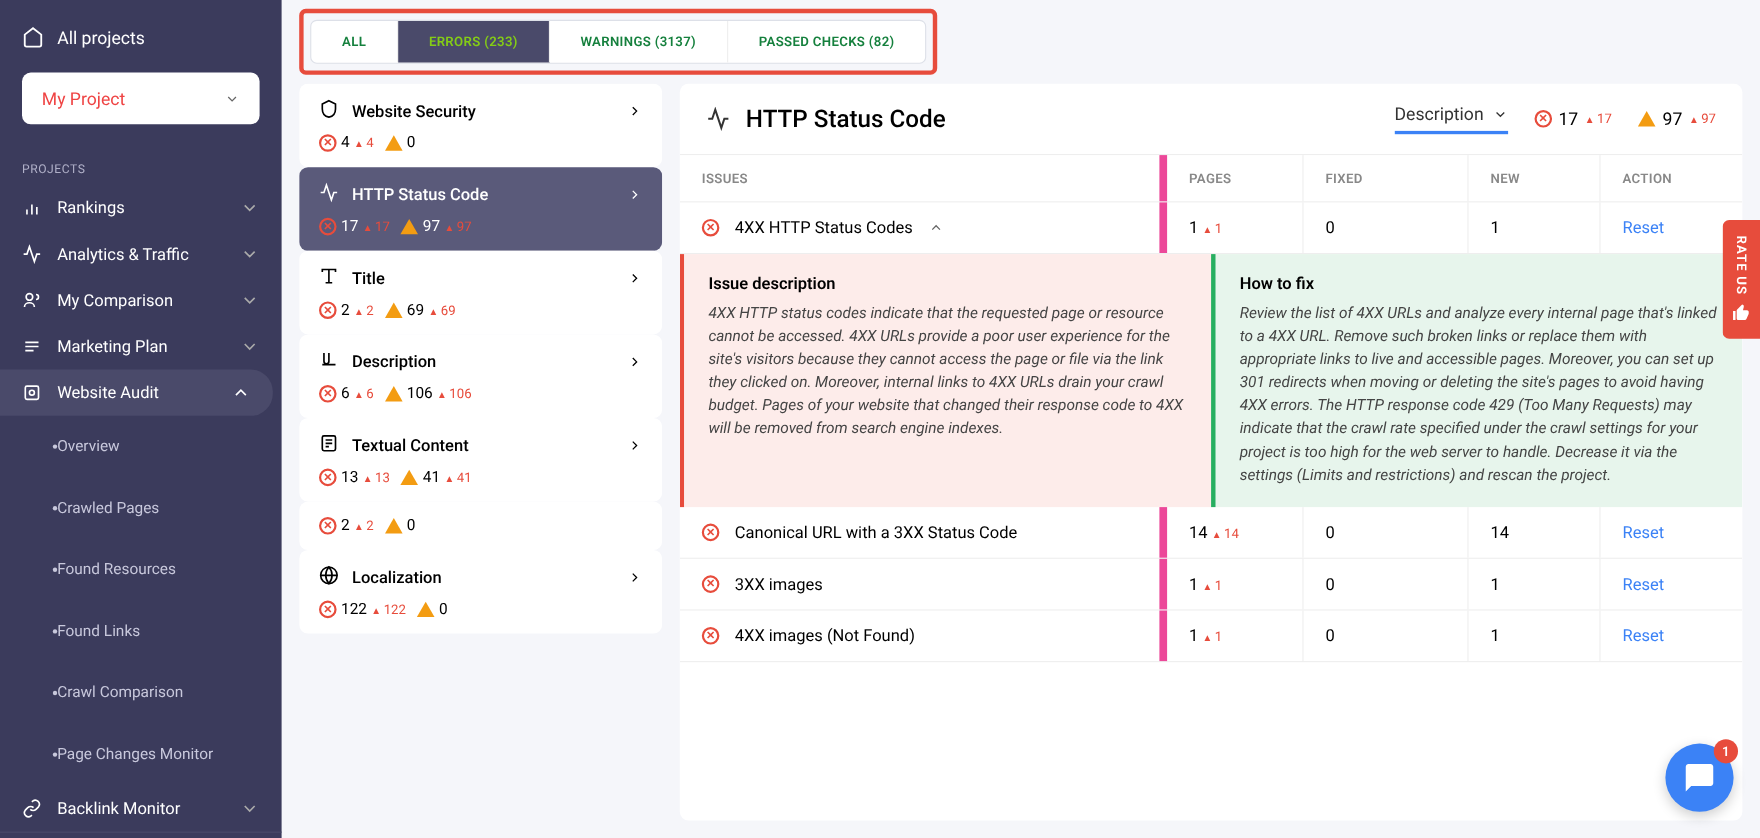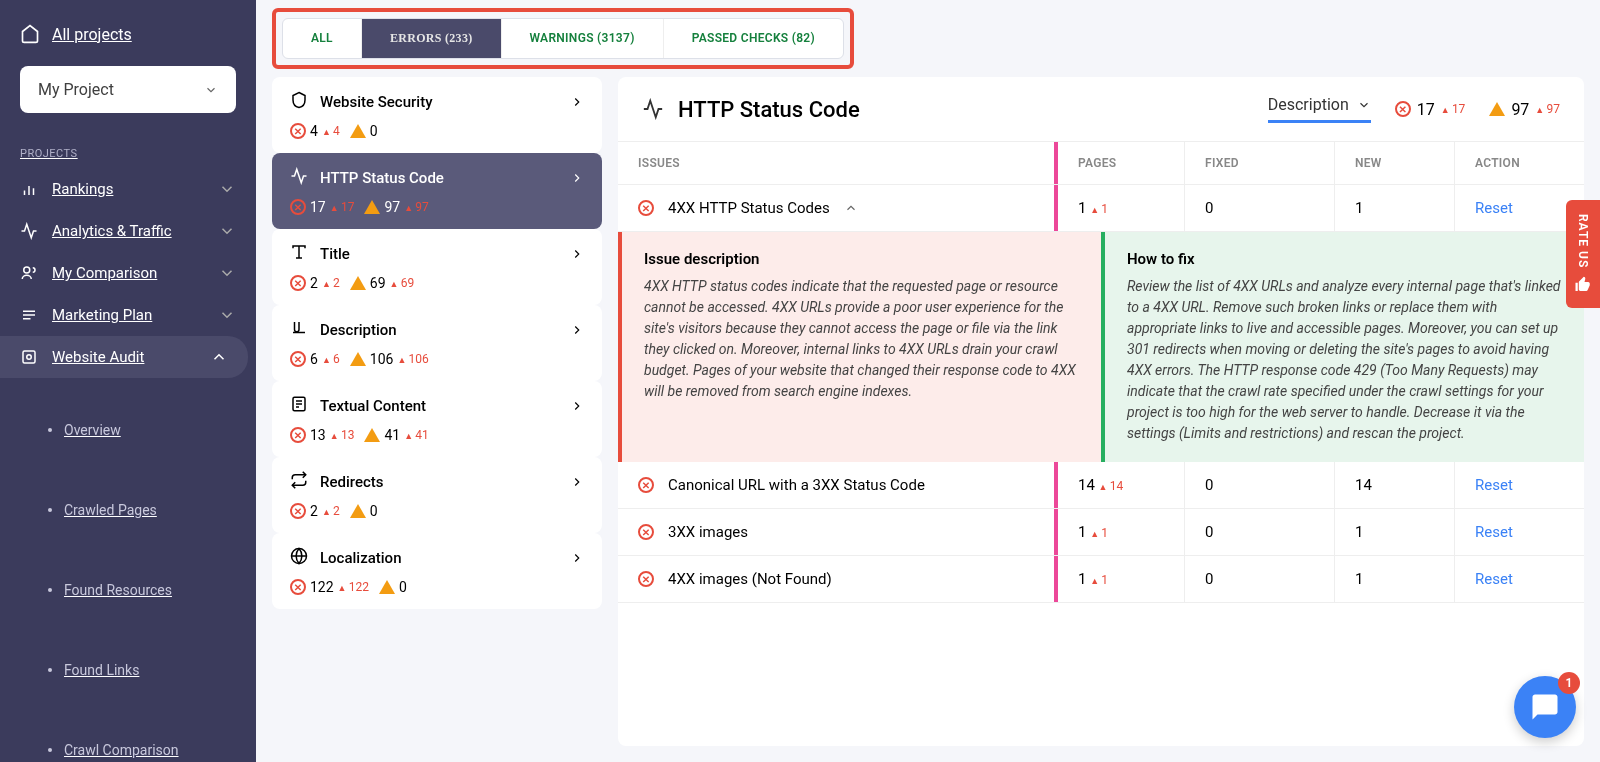--- a/index.html
+++ b/index.html
@@ -1,43 +1,43 @@
 <!DOCTYPE html>
 <html><head>
 <meta charset="utf-8">
 <style>
 * { margin: 0; padding: 0; box-sizing: border-box; font-family: -apple-system, BlinkMacSystemFont, "Segoe UI", Roboto, sans-serif; }
 body { display: flex; background: #f5f6fa; width: 1600px; height: 762px; overflow: hidden; }
 
-.sidebar { width: 256px; background: #3b3b5c; color: #fff; display: flex; flex-direction: column; text-decoration: underline; }
+.sidebar { width: 256px; background: #3b3b5c; color: #fff; display: flex; flex-direction: column; }
 .sidebar-top { padding: 16px 20px; }
 .all-projects { display: flex; align-items: center; gap: 12px; padding: 8px 0; cursor: pointer; }
 .all-projects svg { width: 20px; height: 20px; }
-.project-dropdown { background: #fff; color: #404040; border-radius: 8px; padding: 14px 18px; margin-top: 14px; display: flex; justify-content: space-between; align-items: center; cursor: pointer; }
+.project-dropdown { background: #fff; color: #ef4444; border-radius: 8px; padding: 14px 18px; margin-top: 14px; display: flex; justify-content: space-between; align-items: center; cursor: pointer; }
 .projects-label { font-size: 11px; letter-spacing: 0.5px; padding: 18px 20px 8px; color: #b0b0c8; }
 .nav-item { display: flex; align-items: center; justify-content: space-between; padding: 12px 20px; cursor: pointer; font-size: 15px; }
 .nav-item-left { display: flex; align-items: center; gap: 14px; }
 .nav-item.active { background: #4a4a6a; border-radius: 0 20px 20px 0; margin-right: 8px; }
 .nav-item svg { width: 18px; height: 18px; }
 .sub-items { padding-left: 28px; }
-.sub-item { display: flex; align-items: center; gap: 12px; padding: 20px 20px; font-size: 14px; color: #c8c8dc; cursor: pointer; margin-top: 24px; }
+.sub-item { display: flex; align-items: center; padding: 20px 20px; font-size: 14px; color: #c8c8dc; cursor: pointer; }
 .sub-item.active { color: #fff; font-weight: 500; }
 .sub-dot { width: 4px; height: 4px; border-radius: 50%; background: #c8c8dc; }
 .sub-item.active .sub-dot { background: #fff; }
 .sidebar-bottom { margin-top: auto; }
 .minimize-row { display: flex; align-items: center; justify-content: space-between; padding: 14px 20px; border-top: 1px solid #4a4a6a; cursor: pointer; }
 .minimize-left { display: flex; align-items: center; gap: 14px; }
 
 .main { flex: 1; display: flex; flex-direction: column; overflow: hidden; }
 .tabs-outer { padding: 8px 16px; }
 .tabs-highlight { border: 4px solid #e74c3c; border-radius: 6px; padding: 6px; display: inline-block; }
 .tabs { display: flex; background: #fff; border: 1px solid #dde0e8; border-radius: 6px; overflow: hidden; }
 .tab { padding: 12px 28px; font-size: 12px; font-weight: 600; letter-spacing: 0.3px; color: #15803d; border-right: 1px solid #eee; cursor: pointer; }
 .tab:last-child { border-right: none; }
-.tab.active { background: #4a4a6a; color: #e5e5e5; font-family: Liberation Serif, serif; }
+.tab.active { background: #4a4a6a; color: #84cc16; }
 
 .content-row { display: flex; flex: 1; gap: 16px; padding: 0 16px 16px; overflow: hidden; }
 .categories { width: 330px; display: flex; flex-direction: column; overflow-y: auto; }
 .cat-card { background: #fff; border-radius: 8px; padding: 14px 18px; display: flex; flex-direction: column; gap: 10px; cursor: pointer; position: relative; }
 .cat-card.selected { background: #5a5a7a; color: #fff; }
 .cat-header { display: flex; align-items: center; justify-content: space-between; }
 .cat-title { display: flex; align-items: center; gap: 12px; font-size: 15px; font-weight: 500; }
 .cat-stats { display: flex; align-items: center; gap: 10px; font-size: 14px; }
 .stat-group { display: flex; align-items: center; gap: 4px; }
 .ico-circle { width: 16px; height: 16px; border-radius: 50%; border: 2px solid; display: flex; align-items: center; justify-content: center; font-size: 10px; font-weight: bold; }
@@ -50,21 +50,21 @@
 .detail-header { display: flex; align-items: center; justify-content: space-between; padding: 18px 24px; }
 .detail-title { display: flex; align-items: center; gap: 14px; font-size: 22px; font-weight: 500; }
 .detail-right { display: flex; align-items: center; gap: 24px; }
 .desc-drop { display: flex; align-items: center; gap: 8px; color: #333; cursor: pointer; border-bottom: 3px solid #3b82f6; padding-bottom: 6px; }
 .big-stat { display: flex; align-items: center; gap: 6px; font-size: 16px; }
 
 .table { flex: 1; overflow-y: auto; }
 .thead { display: flex; border-top: 1px solid #eee; border-bottom: 1px solid #eee; font-size: 12px; font-weight: 600; letter-spacing: 0.3px; color: #888; }
 .th, .td { padding: 14px 20px; }
 .col-issue { flex: 1; min-width: 340px; }
-.col-pages { width: 130px; border-left: 4px solid #ec4899; }
+.col-pages { width: 130px; border-left: 7px solid #ec4899; }
 .col-fixed { width: 150px; border-left: 1px solid #eee; }
 .col-new { width: 120px; border-left: 1px solid #eee; }
 .col-action { width: 130px; border-left: 1px solid #eee; }
 .trow { display: flex; border-bottom: 1px solid #eee; align-items: center; font-size: 15px; }
 .issue-cell { display: flex; align-items: center; gap: 14px; }
 .reset-link { color: #3b82f6; cursor: pointer; }
 .expand-card { display: flex; border-left: 4px solid #e74c3c; }
 .expand-half { flex: 1; padding: 18px 22px; }
 .expand-half.desc { background: #fdecea; }
 .expand-half.fix { background: #e7f5ec; border-left: 4px solid #27ae60; }
@@ -355,34 +355,20 @@
           <span class="delta-up">13</span>
         </div>
         <div class="stat-group">
           <span class="ico-warn"></span>
           <span>41</span>
           <span class="delta-up">41</span>
         </div>
       </div>
     </div>
     <div class="cat-card">
-      <div class="cat-header">
-        <div class="cat-title">
-          <span><svg width="18" height="18" viewBox="0 0 24 24" fill="none" stroke="currentColor" stroke-width="2">
-                  <polyline points="17 1 21 5 17 9"></polyline>
-                  <path d="M3 11V9a4 4 0 014-4h14"></path>
-                  <polyline points="7 23 3 19 7 15"></polyline>
-                  <path d="M21 13v2a4 4 0 01-4 4H3"></path>
-                </svg></span>
-          <span>Redirects</span>
-        </div>
-        <svg class="chevron" viewBox="0 0 24 24" fill="none" stroke="currentColor" stroke-width="2">
-              <polyline points="9 18 15 12 9 6"></polyline>
-            </svg>
-      </div>
       <div class="cat-stats">
         <div class="stat-group">
           <span class="ico-circle ico-error">✕</span>
           <span>2</span>
           <span class="delta-up">2</span>
         </div>
         <div class="stat-group">
           <span class="ico-warn"></span>
           <span>0</span>
 

